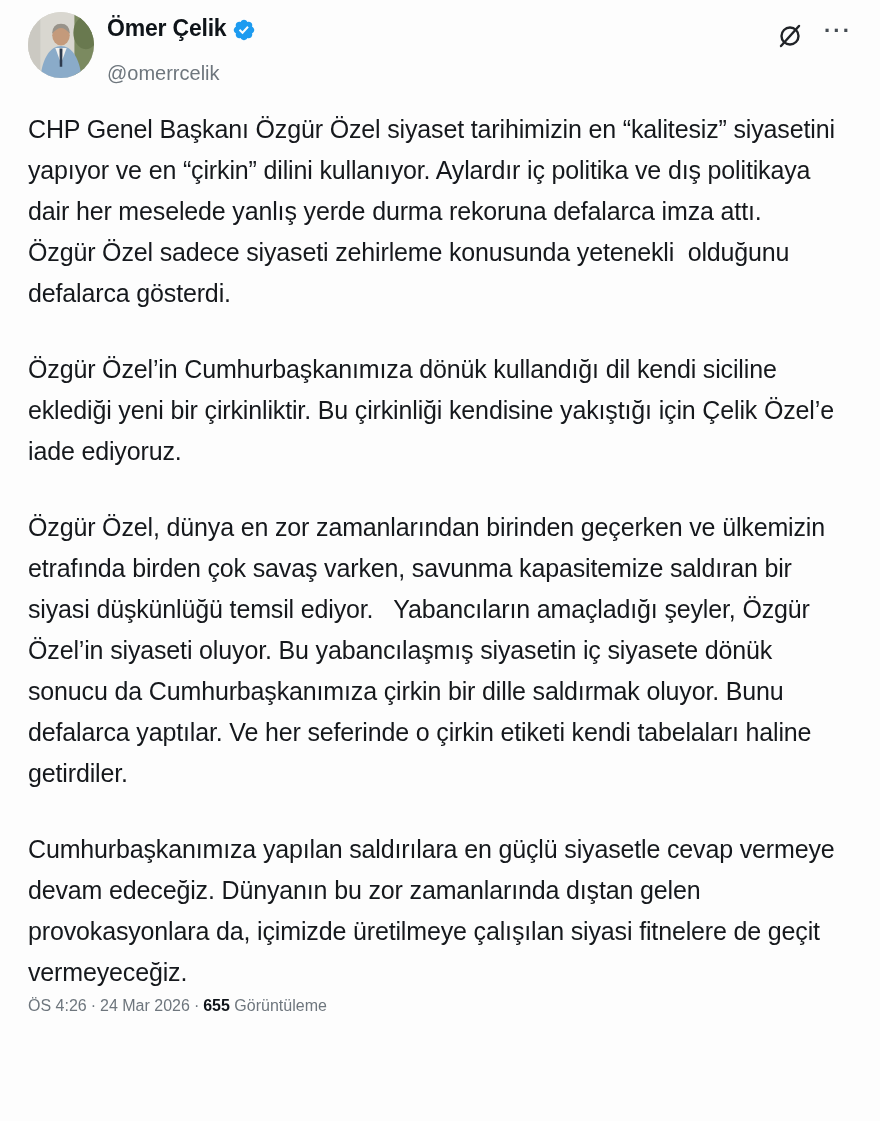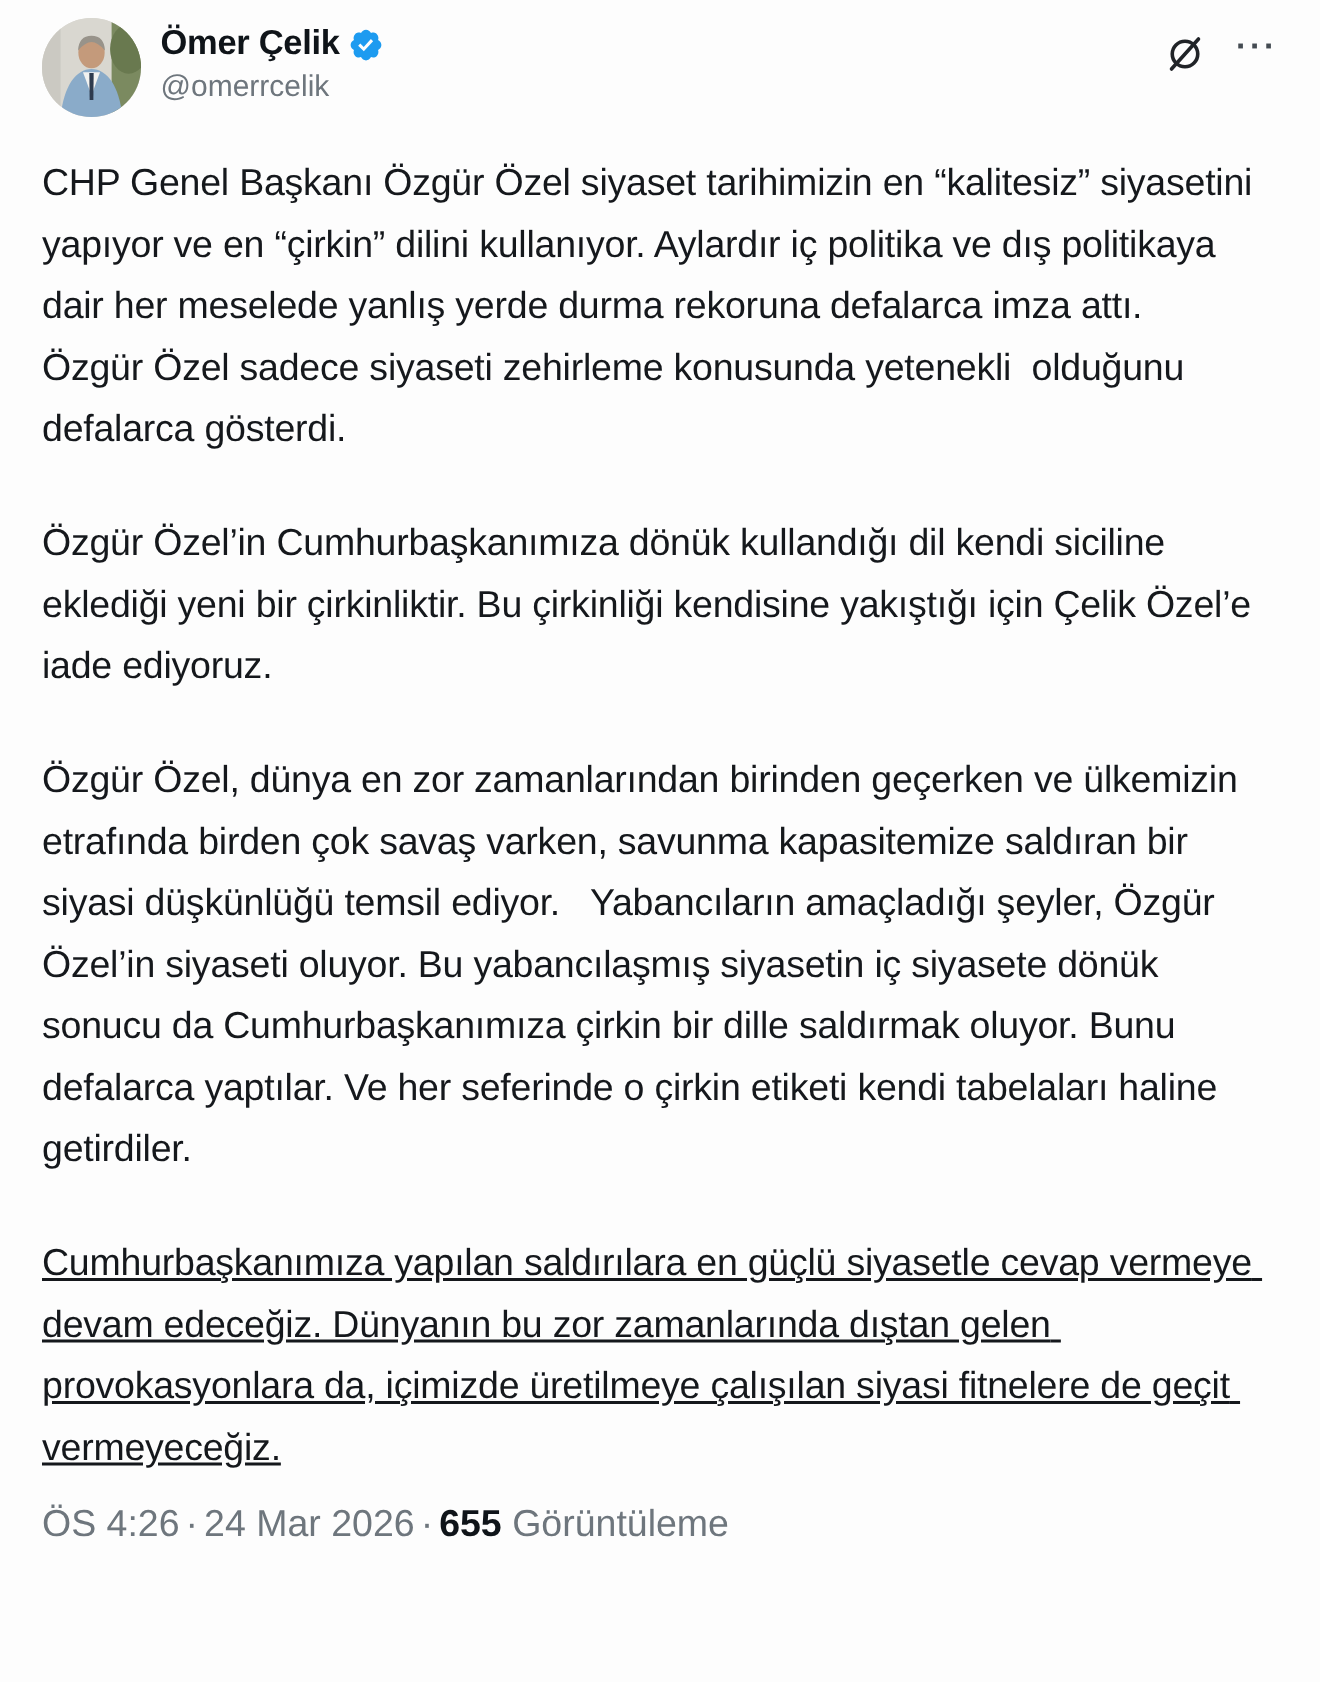--- a/index.html
+++ b/index.html
@@ -20,44 +20,44 @@
     background: #d9d7d0;
   }
   .avatar svg { display: block; width: 100%; height: 100%; }
   .name-block { margin-left: 13px; padding-top: 3px; }
   .name-row { display: flex; align-items: center; gap: 6px; }
   .display-name {
     font-size: 23px; font-weight: 700; color: #0f1419;
     letter-spacing: -0.2px; cursor: pointer;
   }
   .verified-badge { width: 24px; height: 24px; display: inline-block; margin-top: 2px; }
-  .user-handle { font-size: 20px; color: #6e767d; margin-top: 5px; cursor: pointer; }
+  .user-handle { font-size: 20px; color: #6e767d; margin-top: 20px; cursor: pointer; }
   .header-actions { margin-left: auto; display: flex; align-items: center; gap: 20px; padding-top: 10px; }
   .grok-btn { width: 28px; height: 28px; cursor: pointer; }
   .more-btn {
     font-size: 22px; color: #444b52; letter-spacing: 2px; cursor: pointer;
     line-height: 10px; font-weight: 700; padding-bottom: 10px;
   }
 
   
   .tweet-body {
     margin-top: 24px;
     width: 826px;
     font-size: 25px;
     line-height: 41px;
     letter-spacing: -0.15px;
     color: #15181c;
   }
   .tweet-body p { white-space: pre-wrap; margin: 0 0 35px 0; }
-  .tweet-body p:last-child { margin-bottom: 0; text-decoration: underline; }
+  .tweet-body p:last-child { margin-bottom: 0; }
 
   
   .tweet-footer {
-    margin-top: 16px;
-    font-size: 25px;
+    margin-top: 4px;
+    font-size: 16px;
     color: #6e767d;
     cursor: pointer;
   }
   .tweet-footer .views-count { color: #0f1419; font-weight: 700; }
   .sep { margin: 0 4px; }
 </style>
 </head>
 <body>
 
 <div class="tweet-card">

